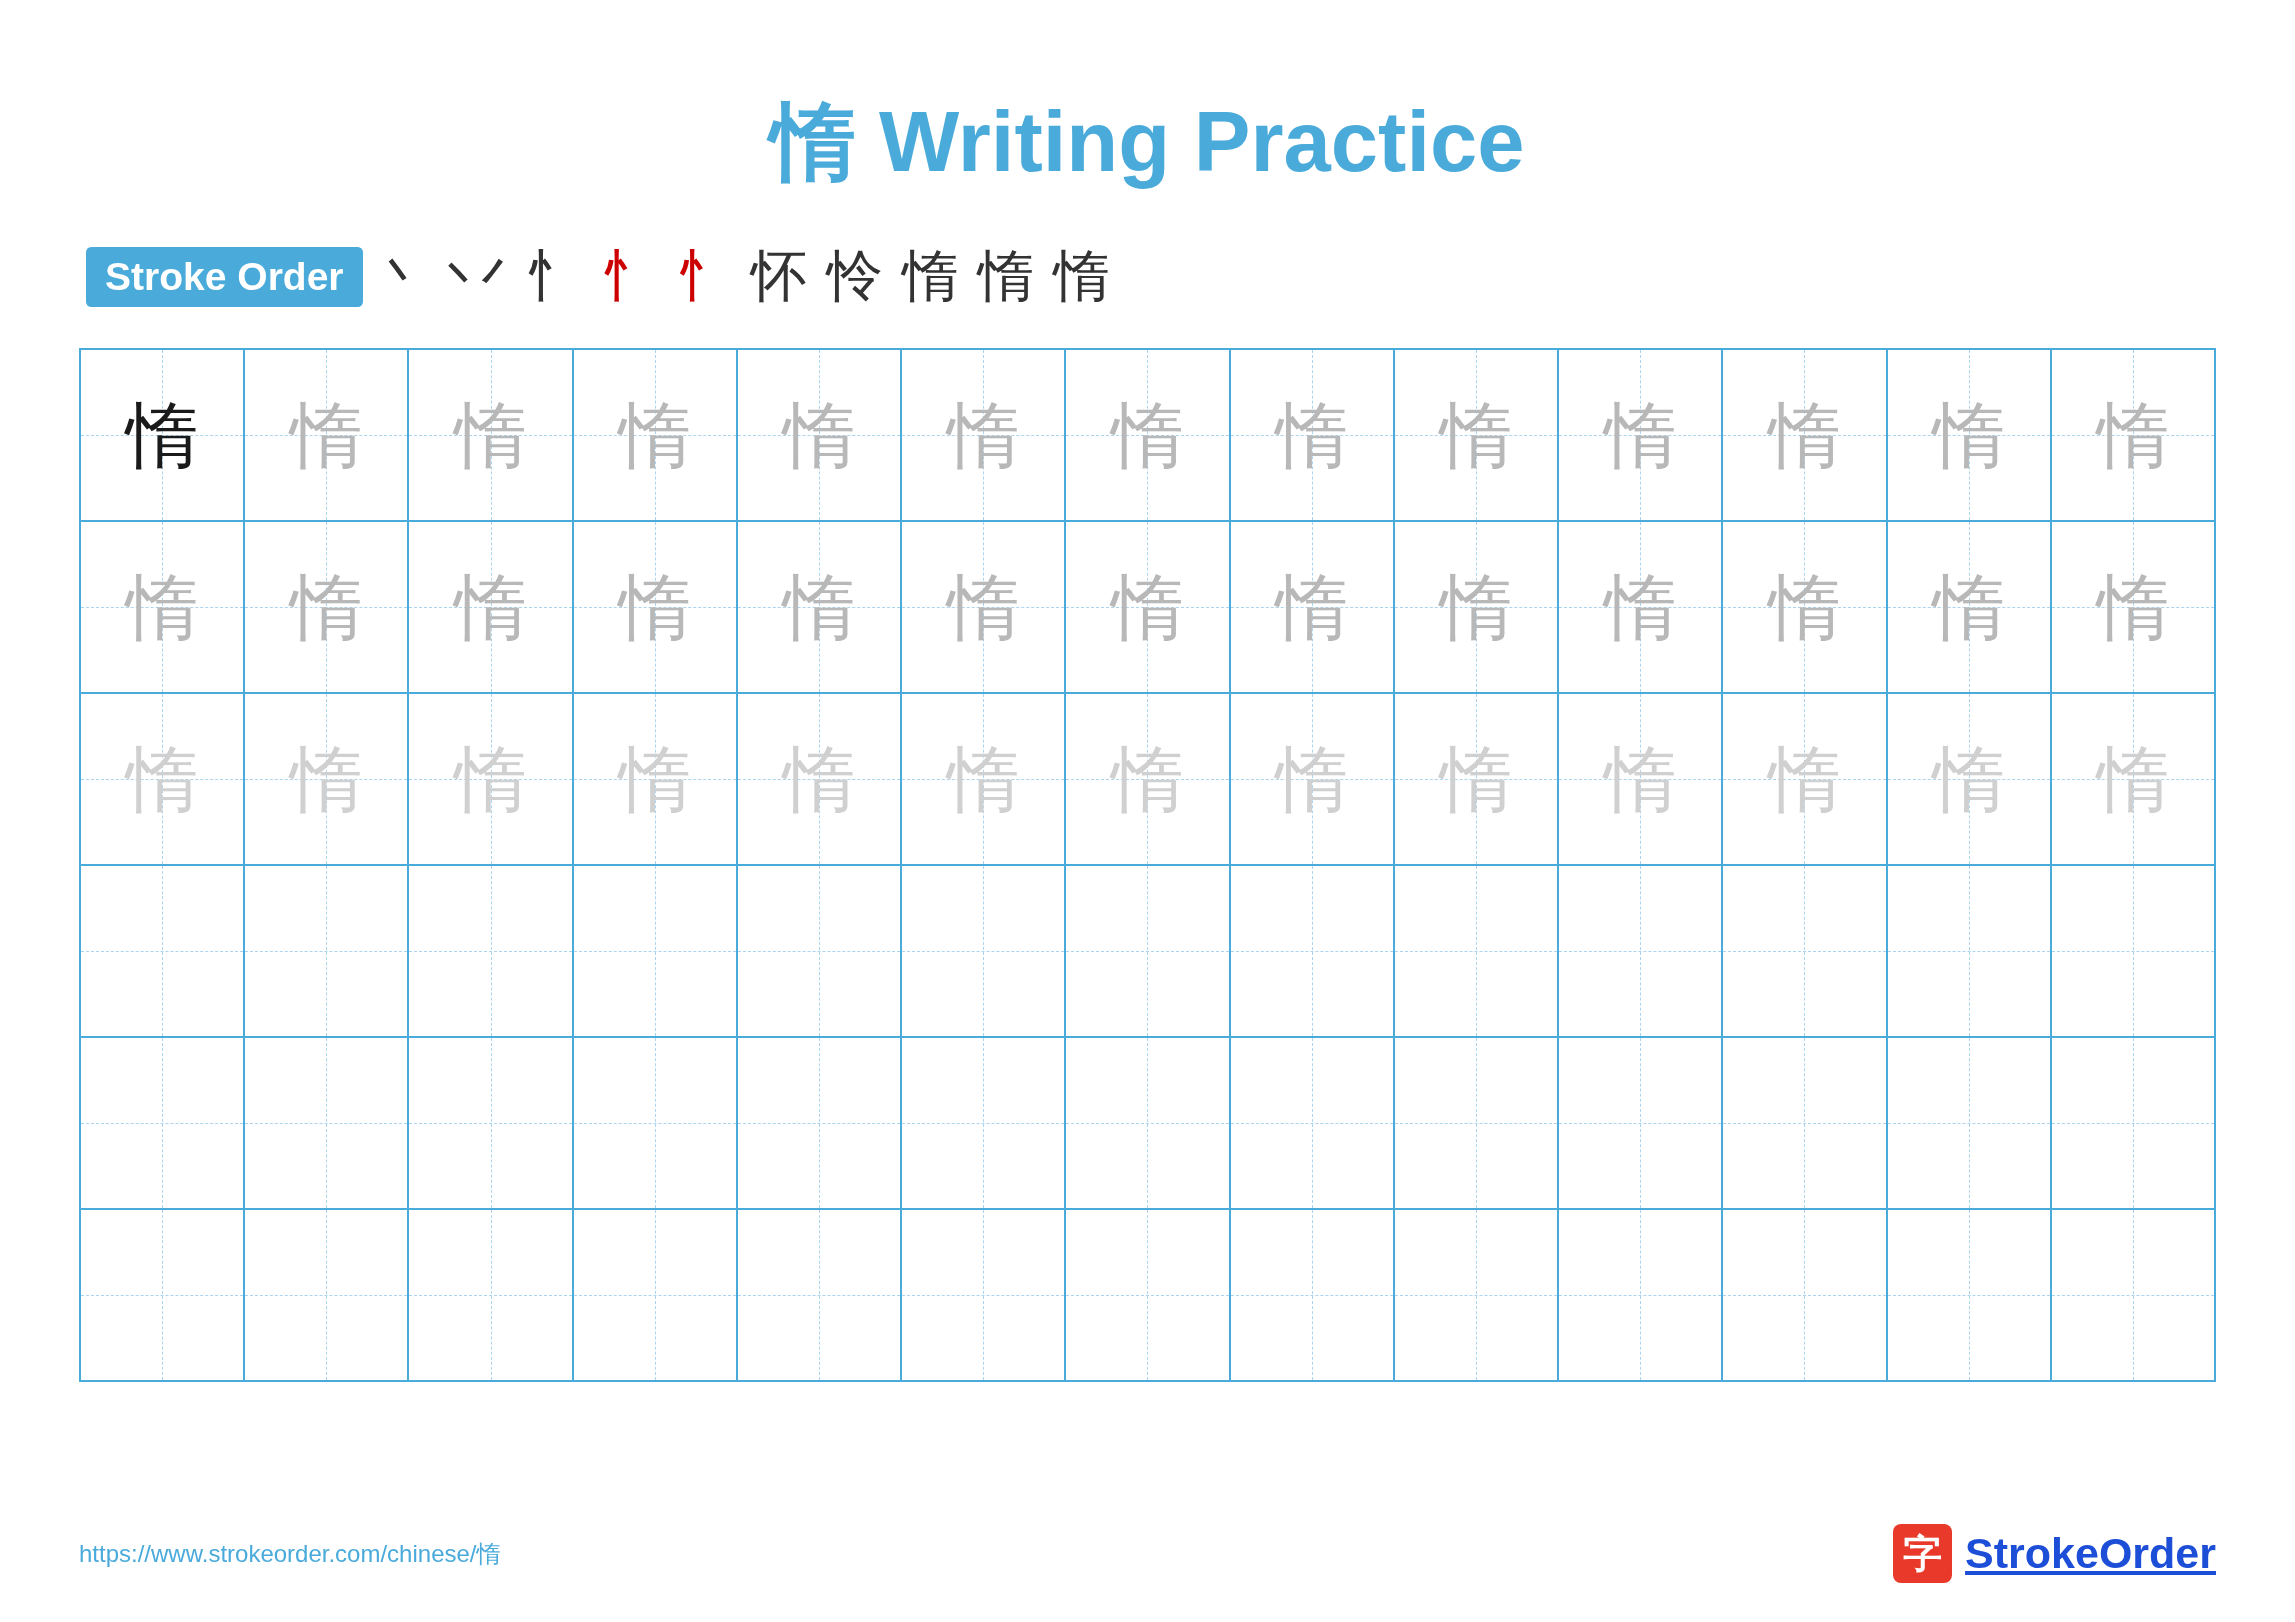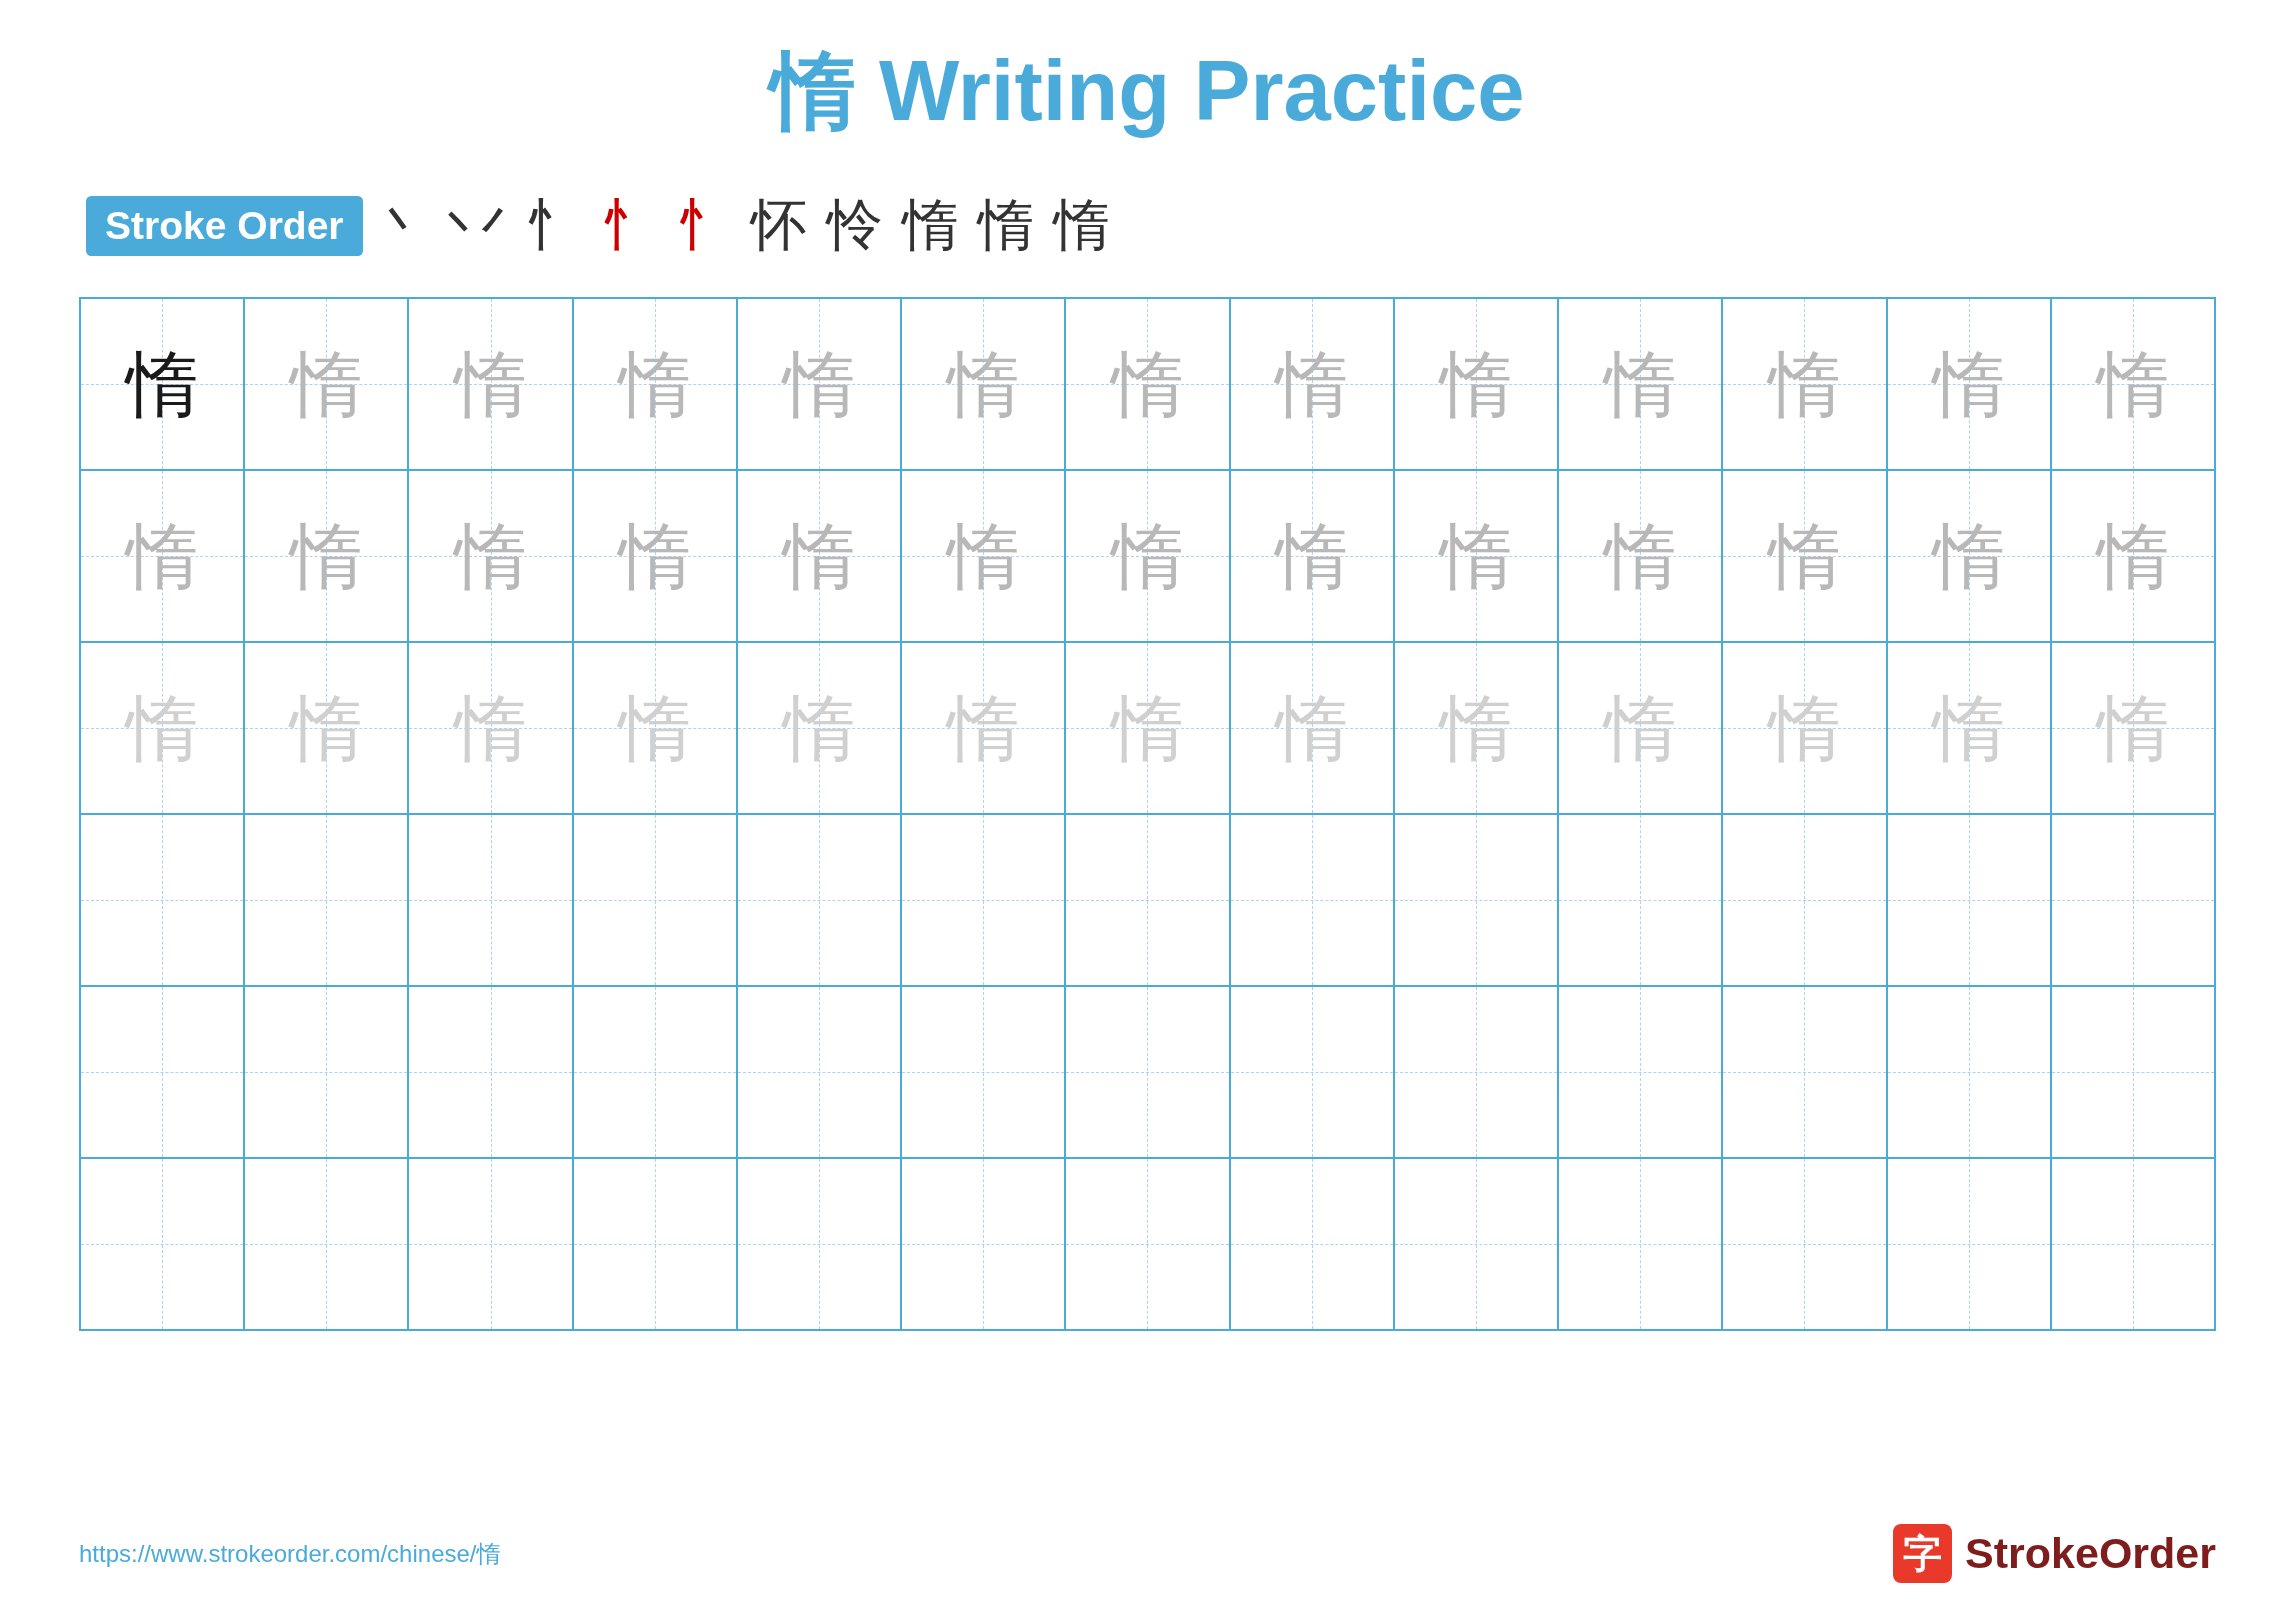--- a/index.html
+++ b/index.html
@@ -10,21 +10,21 @@
       height: 1622px;
       position: relative;
       overflow: hidden;
     }
 
     .page-container {
       width: 2295px;
       height: 1622px;
       background: #fff;
       position: relative;
-      padding: 21px 79px;
+      padding: 72px 79px;
     }
 
     .title {
       text-align: center;
       font-size: 85px;
       color: #4aabdb;
       font-weight: bold;
       margin-bottom: 39px;
       margin-top: 13px;
     }
@@ -148,21 +148,22 @@
       align-items: center;
       justify-content: center;
       color: white;
       font-size: 39px;
       font-weight: bold;
     }
 
     .footer-logo-text {
       font-size: 43px;
       font-weight: bold;
-      color: #7f1d1d;
+      color: #1d4ed8;
+      text-decoration: underline;
     }
   </style>
 </head>
 <body>
 
 <div class="page-container">
 
   <div class="title">惰 Writing Practice</div>
 
   <div class="stroke-order-row">

